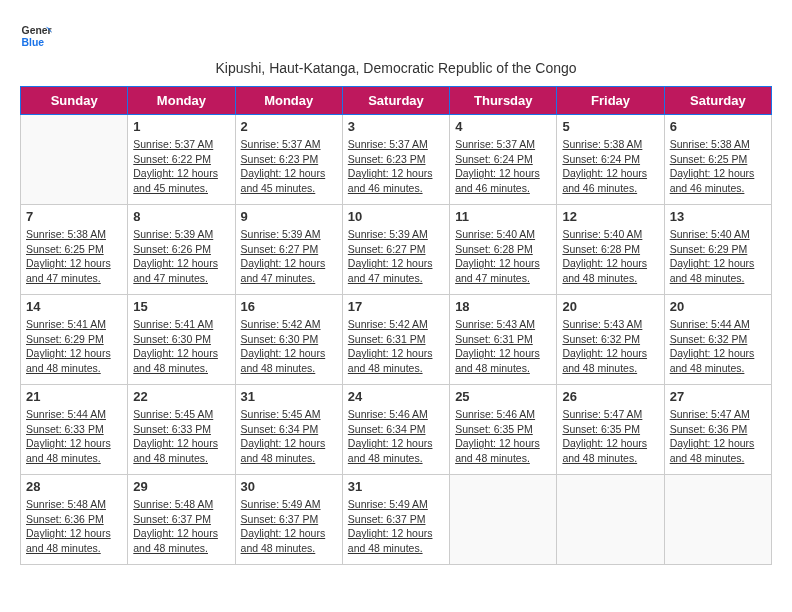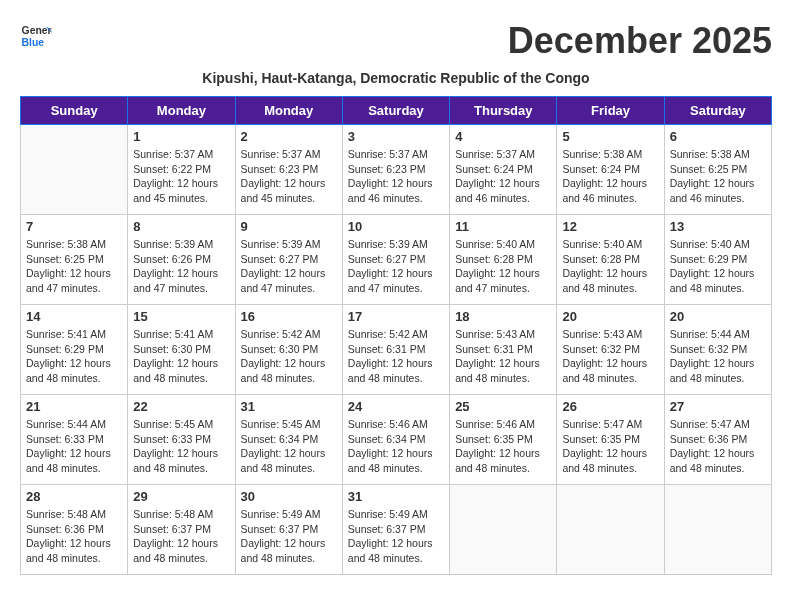--- a/index.html
+++ b/index.html
@@ -29,29 +29,29 @@
       font-size: 36px;
       font-weight: bold;
       color: #333;
       text-align: right;
     }
     .subtitle {
       text-align: center;
       font-size: 14px;
       color: #333;
       margin-bottom: 10px;
-      font-weight: bold;
+      font-weight: normal;
     }
     .calendar {
       width: 100%;
       border-collapse: collapse;
       font-size: 11px;
     }
     .calendar th {
-      background: #4c1d95;
+      background: #be185d;
       color: #fff;
       text-align: center;
       padding: 6px 4px;
       font-size: 13px;
       font-weight: bold;
       border: 1px solid #1a73e8;
     }
     .calendar td {
       border: 1px solid #ccc;
       vertical-align: top;
@@ -66,35 +66,35 @@
     .day-num {
       font-weight: bold;
       font-size: 13px;
       display: block;
       margin-bottom: 3px;
     }
     .cell-info {
       font-size: 10.5px;
       line-height: 1.4;
       color: #333;
+      text-decoration: underline;
     }
   </style>
 </head>
 <body>
 
 <div class="header">
   <div class="logo">
     <svg class="logo-icon" viewBox="0 0 40 40">
       <text x="2" y="18" font-size="13" font-weight="bold" fill="#333">General</text>
       <text x="2" y="32" font-size="13" font-weight="bold" fill="#1a73e8">Blue</text>
       <polygon points="32,8 40,16 36,10" fill="#1a73e8"></polygon>
       <polygon points="36,10 40,16 38,14" fill="#0d5ab3"></polygon>
     </svg>
   </div>
-  <div class="month-title">December 2025</div>
 </div>
 
 <div class="subtitle">Kipushi, Haut-Katanga, Democratic Republic of the Congo</div>
 
 <table class="calendar">
   <thead>
     <tr id="days-header">
         <th>Sunday</th>
         <th>Monday</th>
         <th>Monday</th>

